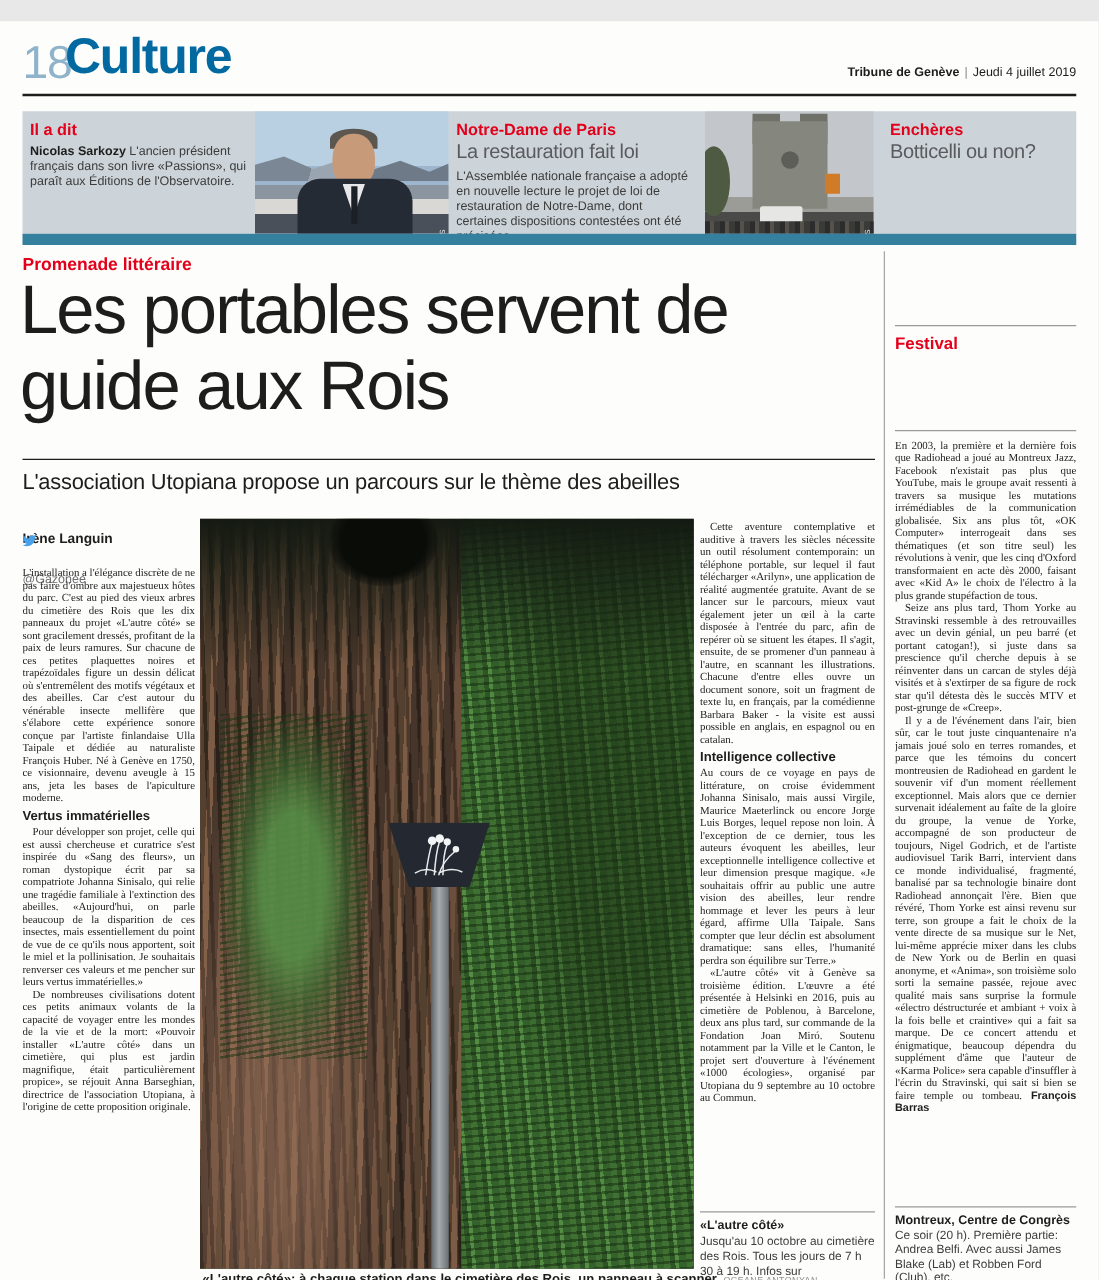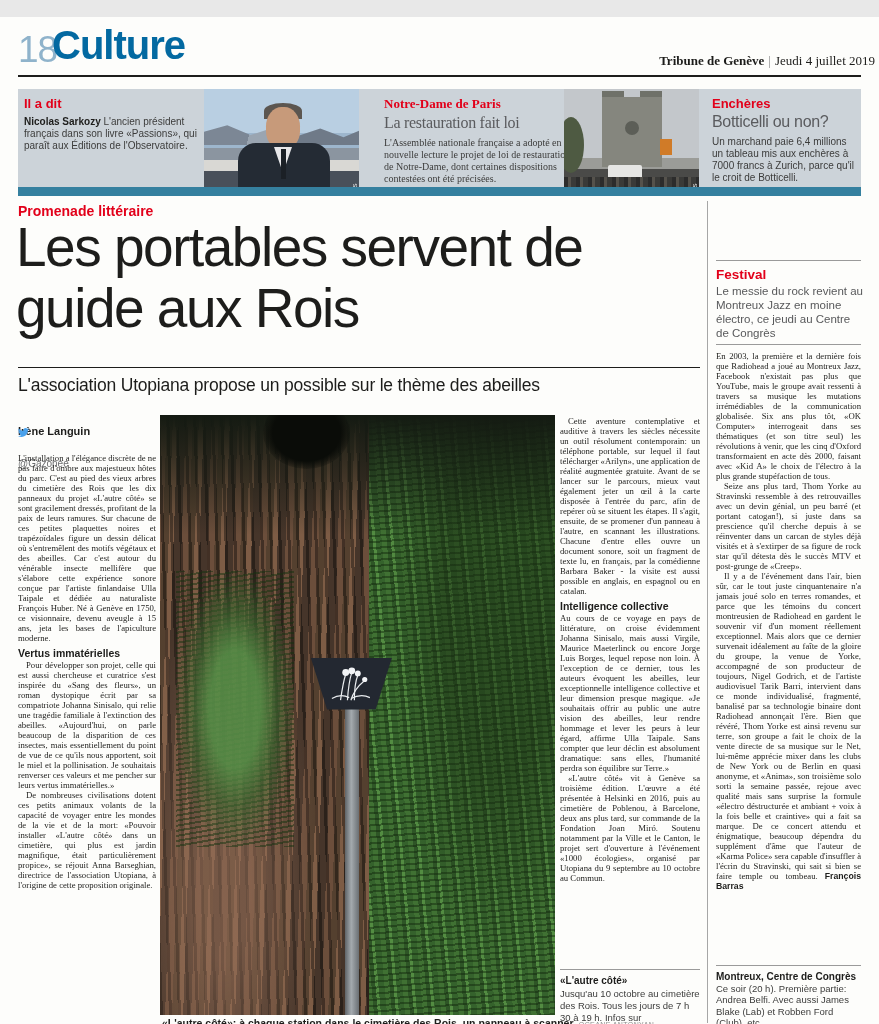--- a/index.html
+++ b/index.html
@@ -1,21 +1,21 @@
 <!DOCTYPE html>
 <html><head>
 <meta charset="utf-8">
 <style>
   html,body{margin:0;padding:0;background:#e8e8e8;}
   .page{position:relative;width:879px;height:1024px;background:#fdfdfb;overflow:hidden;
         font-family:"Liberation Sans",sans-serif;color:#1d1d1b;margin-top:17px;}
   
   .hdr-num{position:absolute;left:18px;top:12px;font-size:37px;font-weight:400;color:#8fb3cb;letter-spacing:-1px;}
   .hdr-section{position:absolute;left:52px;top:6px;font-size:40px;font-weight:700;color:#0369a1;letter-spacing:-1px;}
-  .hdr-right{position:absolute;right:4px;top:36px;font-size:13px;color:#1d1d1b;font-family:Liberation Serif, serif;}
+  .hdr-right{position:absolute;right:18px;top:36px;font-size:10px;color:#1d1d1b;}
   .hdr-right b{font-weight:700;}
   .hdr-right .sep{color:#8a8a8a;margin:0 4px;}
   .hdr-rule{position:absolute;left:18px;right:18px;top:58px;height:2px;background:#1d1d1b;}
   
   .briefs{position:absolute;left:18px;top:72px;width:843px;height:98px;background:#ccd3d9;}
   .brief{position:absolute;top:7px;}
   .brief .kick{font-size:13px;font-weight:700;color:#e2001a;margin-bottom:2px;}
   .brief .title{font-size:16px;line-height:18px;color:#5a5b5e;letter-spacing:-0.3px;}
   .brief .body{font-size:10px;line-height:12px;color:#3c3c3b;margin-top:5px;}
   .brief .body b{font-weight:700;color:#1d1d1b;}
@@ -120,49 +120,48 @@
     <div class="bphoto" style="left:186px;width:155px;">
       <div class="ph-sky"></div>
       <div class="ph-mtn"></div>
       <div class="ph-hair"></div>
       <div class="ph-head"></div>
       <div class="ph-suit"></div>
       <div class="ph-shirt"></div>
       <div class="ph-tie"></div>
       <div class="credit-rot">REUTERS</div>
     </div>
-    <div class="brief" style="left:366px;width:188px;font-family:Liberation Serif, serif;">
+    <div class="brief" style="left:347px;width:188px;">
       <div class="kick">Notre-Dame de Paris</div>
       <div class="title">La restauration fait loi</div>
       <div class="body">L'Assemblée nationale française a adopté en nouvelle lecture le projet de loi de restauration de Notre-Dame, dont certaines dispositions contestées ont été précisées.</div>
     </div>
     <div class="bphoto" style="left:546px;width:135px;">
       <div class="nd-sky"></div>
       <div class="nd-t1"></div>
       <div class="nd-t2"></div>
       <div class="nd-fac"></div>
       <div class="nd-rose"></div>
       <div class="nd-tree"></div>
       <div class="nd-awn"></div>
       <div class="nd-van"></div>
       <div class="nd-crowd"></div>
       <div class="credit-rot">REUTERS</div>
     </div>
     <div class="brief" style="left:694px;width:142px;">
       <div class="kick">Enchères</div>
       <div class="title">Botticelli ou non?</div>
-      <div class="body">Un marchand paie 6,4 millions un tableau mis aux enchères à 7000 francs à Zurich, parce qu'il le croit de Botticelli.</div>
     </div>
   </div>
   <div class="tealbar"></div>
 
   <div class="kicker">Promenade littéraire</div>
   <h1 class="headline" style="margin:0;">Les portables servent de guide aux Rois</h1>
   <div class="hd-rule"></div>
-  <div class="subhead">L'association Utopiana propose un possible sur le thème des abeilles</div>
+  <div class="subhead">L'association Utopiana propose un parcours sur le thème des abeilles</div>
 
   <div class="byline">Irène Languin</div>
   <div class="twitter">
     <svg width="11" height="11" viewBox="0 0 24 24">
         <path fill="#4aa1eb" d="M23.95 4.57a10 10 0 0 1-2.82.77 4.93 4.93 0 0 0 2.16-2.72c-.95.56-2 .97-3.13 1.19a4.92 4.92 0 0 0-8.38 4.48A13.94 13.94 0 0 1 1.64 3.16a4.92 4.92 0 0 0 1.52 6.57 4.9 4.9 0 0 1-2.23-.62v.06a4.92 4.92 0 0 0 3.95 4.83 4.9 4.9 0 0 1-2.22.08 4.93 4.93 0 0 0 4.6 3.42A9.87 9.87 0 0 1 0 19.54a13.9 13.9 0 0 0 7.55 2.21c9.05 0 14-7.5 14-14v-.64a10 10 0 0 0 2.4-2.54z"></path>
       </svg>
     <span>@Gazonee</span>
   </div>
 
   <div class="serifcol col1">
@@ -210,21 +209,20 @@
   </div>
   <div class="note">
     <div class="nrule"></div>
     <div class="ntitle">«L'autre côté»</div>
     <span>Jusqu'au 10 octobre au cimetière des Rois. Tous les jours de 7 h 30 à 19 h. Infos sur </span><i>www.utopiana.art</i>
   </div>
 
   <div class="vdivider"></div>
   <div class="s-rule1"></div>
   <div class="s-kick">Festival</div>
-  <div class="s-deck">Le messie du rock revient au Montreux Jazz en moine électro, ce jeudi au Centre de Congrès</div>
   <div class="s-rule2"></div>
   <div class="serifcol s-body">
     <p>En 2003, la première et la dernière fois que Radiohead a joué au Montreux Jazz, Facebook n'existait pas plus que YouTube, mais le groupe avait ressenti à travers sa musique les mutations irrémédiables de la communication globalisée. Six ans plus tôt, «OK Computer» interrogeait dans ses thématiques (et son titre seul) les révolutions à venir, que les cinq d'Oxford transformaient en acte dès 2000, faisant avec «Kid A» le choix de l'électro à la plus grande stupéfaction de tous.</p>
     <p class="ind">Seize ans plus tard, Thom Yorke au Stravinski ressemble à des retrouvailles avec un devin génial, un peu barré (et portant catogan!), si juste dans sa prescience qu'il cherche depuis à se réinventer dans un carcan de styles déjà visités et à s'extirper de sa figure de rock star qu'il détesta dès le succès MTV et post-grunge de «Creep».</p>
     <p class="ind"><span>Il y a de l'événement dans l'air, bien sûr, car le tout juste cinquantenaire n'a jamais joué solo en terres romandes, et parce que les témoins du concert montreusien de Radiohead en gardent le souvenir vif d'un moment réellement exceptionnel. Mais alors que ce dernier survenait idéalement au faîte de la gloire du groupe, la venue de Yorke, accompagné de son producteur de toujours, Nigel Godrich, et de l'artiste audiovisuel Tarik Barri, intervient dans ce monde individualisé, fragmenté, banalisé par sa technologie binaire dont Radiohead annonçait l'ère. Bien que révéré, Thom Yorke est ainsi revenu sur terre, son groupe a fait le choix de la vente directe de sa musique sur le Net, lui-même apprécie mixer dans les clubs de New York ou de Berlin en quasi anonyme, et «Anima», son troisième solo sorti la semaine passée, rejoue avec qualité mais sans surprise la formule «électro déstructurée et ambiant + voix à la fois belle et craintive» qui a fait sa marque. De ce concert attendu et énigmatique, beaucoup dépendra du supplément d'âme que l'auteur de «Karma Police» sera capable d'insuffler à l'écrin du Stravinski, qui sait si bien se faire temple ou tombeau. </span><span class="auth">François Barras</span></p>
   </div>
   <div class="s-rule3"></div>
   <div class="venue">
     <div class="vtitle">Montreux, Centre de Congrès</div>
     <span>Ce soir (20 h). Première partie: Andrea Belfi. Avec aussi James Blake (Lab) et Robben Ford (Club), etc.</span><br>

